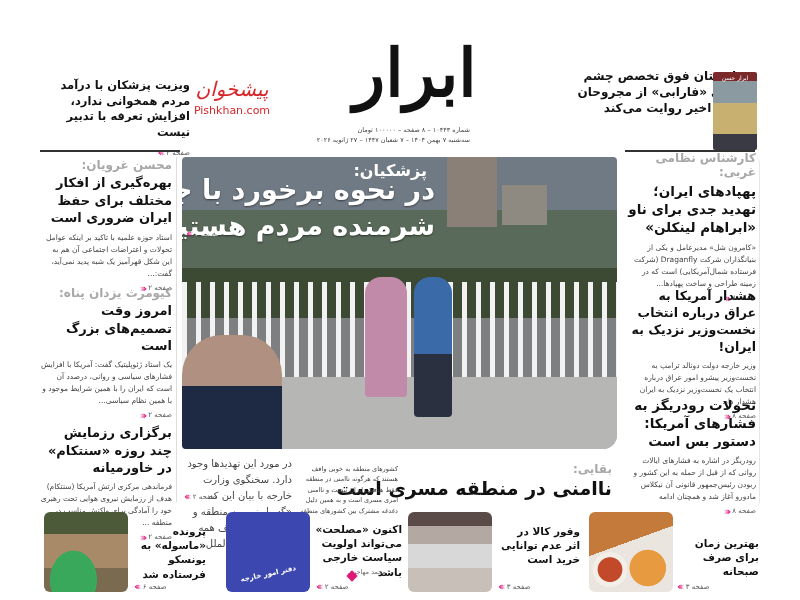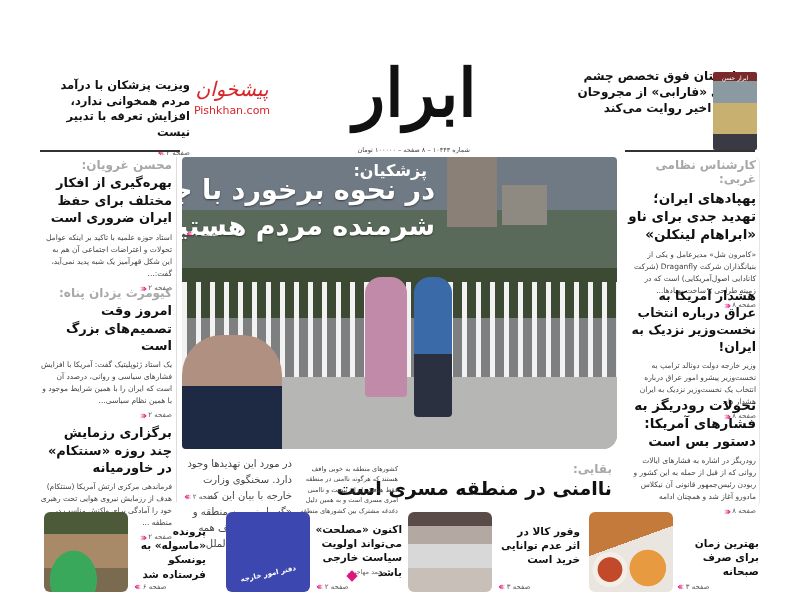--- a/index.html
+++ b/index.html
@@ -38,21 +38,21 @@
     <span class="chev"><span>‹</span><span>‹</span><span>‹</span></span>
     <span>صفحه ۳</span>
   </div>
 </div>
 
 <div class="abs" style="left:192px;top:78px;width:80px;height:60px;text-align:center;">
   <div style="color:#d8262b;font-family:'DejaVu Serif',serif;font-size:20px;font-style:italic;line-height:1.1;">پیشخوان</div>
   <div style="color:#d8262b;font-size:11px;margin-top:4px;">Pishkhan.com</div>
 </div>
 
-<div class="abs" style="left:290px;top:40px;width:250px;height:108px;margin-top:20px;">
+<div class="abs" style="left:290px;top:40px;width:250px;height:108px;">
   <div class="rtl" style="font-family:'DejaVu Serif',serif;font-weight:bold;font-size:66px;line-height:1;text-align:center;color:#111;letter-spacing:4px;">ابرار</div>
   <div class="rtl" style="font-size:6.5px;color:#444;position:absolute;left:10px;top:86px;width:170px;">شماره ۱۰۴۴۳ – ۸ صفحه – ۱۰۰۰۰۰ تومان</div>
   <div class="rtl" style="font-size:6.5px;color:#444;position:absolute;left:10px;top:96px;width:170px;">سه‌شنبه ۷ بهمن ۱۴۰۴ – ۷ شعبان ۱۴۴۷ – ۲۷ ژانویه ۲۰۲۶</div>
 </div>
 
 <div class="abs rule" style="left:40px;top:150px;width:140px;height:2px;"></div>
 <div class="abs rule" style="left:625px;top:150px;width:130px;height:2px;"></div>
 
 <div class="abs photo" style="left:182px;top:157px;width:435px;height:292px;border-radius:4px 4px 14px 4px;background:linear-gradient(180deg,#707a84 0 18%,#5a6a5a 18% 38%,#3c4a34 38% 55%,#7d7f80 55% 80%,#a9aaa8 80%);">
 
@@ -71,24 +71,24 @@
   <div class="rtl hl" style="position:absolute;right:182px;top:18px;color:#fff;font-size:27px;line-height:1.1;white-space:nowrap;text-shadow:0 1px 2px rgba(0,0,0,.5);">در نحوه برخورد با جامعه</div>
   <div class="rtl hl" style="position:absolute;right:182px;top:54px;color:#fff;font-size:27px;line-height:1.1;white-space:nowrap;text-shadow:0 1px 2px rgba(0,0,0,.5);">شرمنده مردم هستیم</div>
   <div class="pagemark" style="position:absolute;left:4px;top:70px;color:#fff;direction:ltr;">
     <span class="chev"><span>‹</span><span>‹</span><span>‹</span></span>
     <span>صفحه ۲</span>
   </div>
 </div>
 
 <div class="abs panel" style="left:622px;top:157px;width:138px;height:350px;border-left:none;border-top:none;border-bottom:none;"></div>
 
-<div class="abs rtl" style="left:628px;top:158px;width:128px;">
+<div class="abs rtl" style="left:628px;top:151px;width:128px;">
   <div class="kicker">کارشناس نظامی غربی:</div>
   <div class="hl" style="font-size:13.5px;margin-top:3px;">پهپادهای ایران؛ تهدید جدی برای ناو «ابراهام لینکلن»</div>
-  <div class="body-text" style="margin-top:5px;">«کامرون شل» مدیرعامل و یکی از بنیانگذاران شرکت Draganfly (شرکت کانادایی اصول‌آمریکایی) است که در زمینه طراحی و ساخت پهپادها...</div>
+  <div class="body-text" style="margin-top:5px;">«کامرون شل» مدیرعامل و یکی از بنیانگذاران شرکت Draganfly (شرکت فرستاده شمال‌آمریکایی) است که در زمینه طراحی و ساخت پهپادها...</div>
   <div class="pagemark" style="margin-top:2px;">
     <span>صفحه ۸</span>
     <span class="chev"><span>‹</span><span>‹</span><span>‹</span></span>
   </div>
 </div>
 
 <div class="abs rtl" style="left:628px;top:288px;width:128px;">
   <div class="hl" style="font-size:12.5px;">هشدار آمریکا به عراق درباره انتخاب نخست‌وزیر نزدیک به ایران!</div>
   <div class="body-text" style="margin-top:4px;">وزیر خارجه دولت دونالد ترامپ به نخست‌وزیر پیشرو امور عراق درباره انتخاب یک نخست‌وزیر نزدیک به ایران هشدار داد.</div>
   <div class="pagemark" style="margin-top:2px;">

